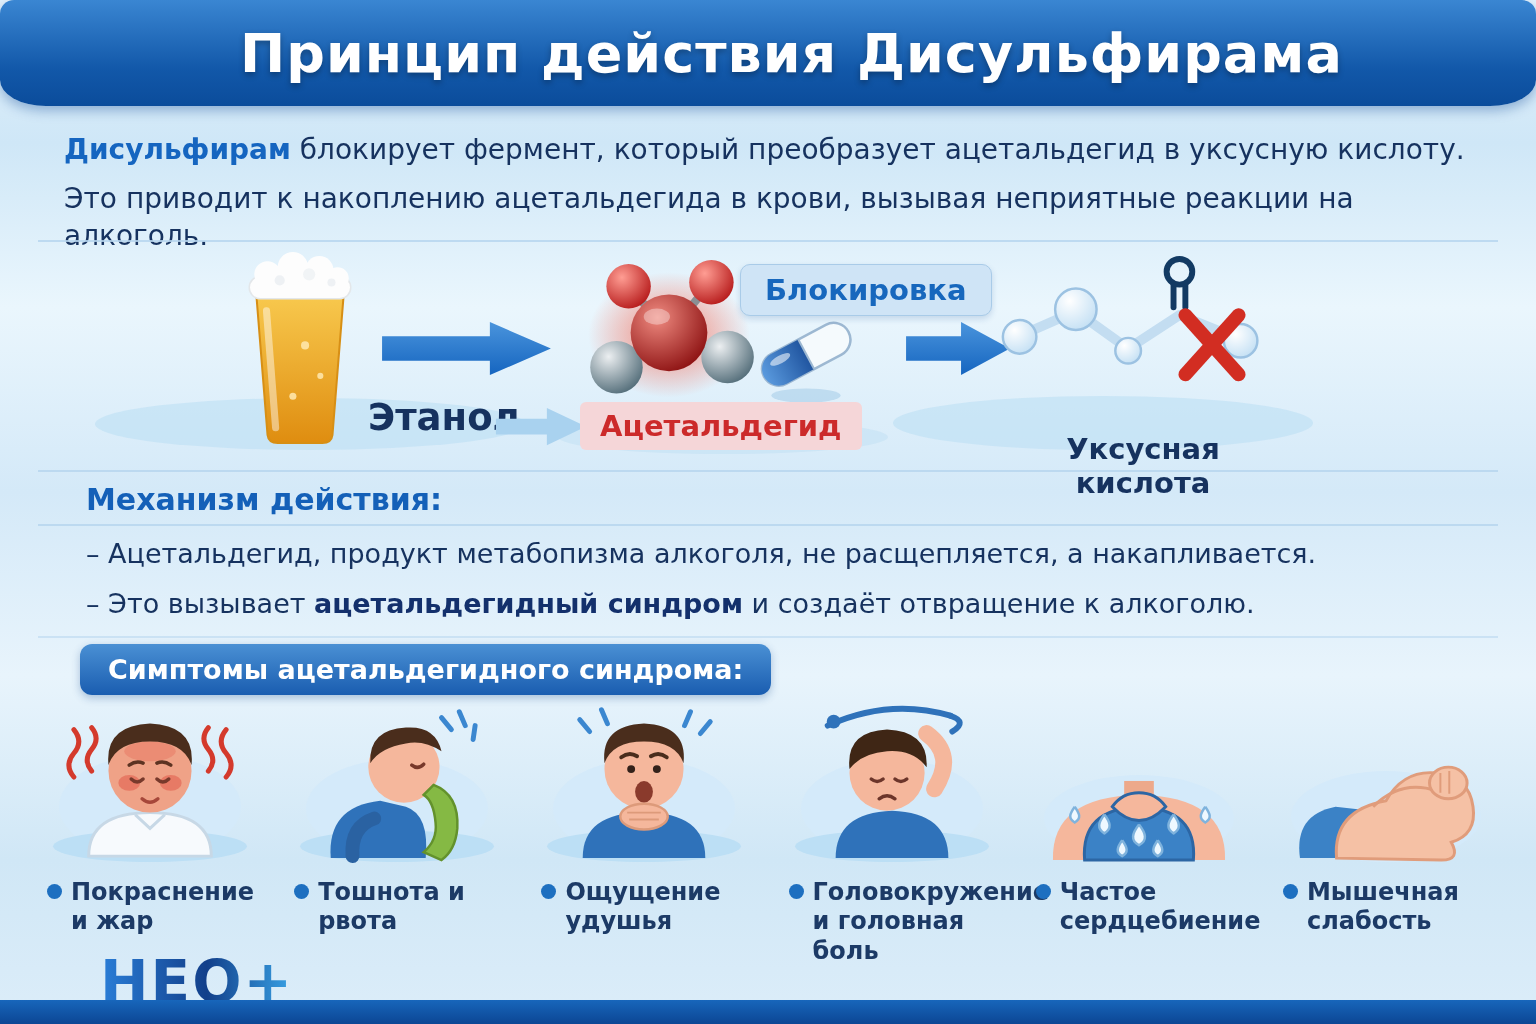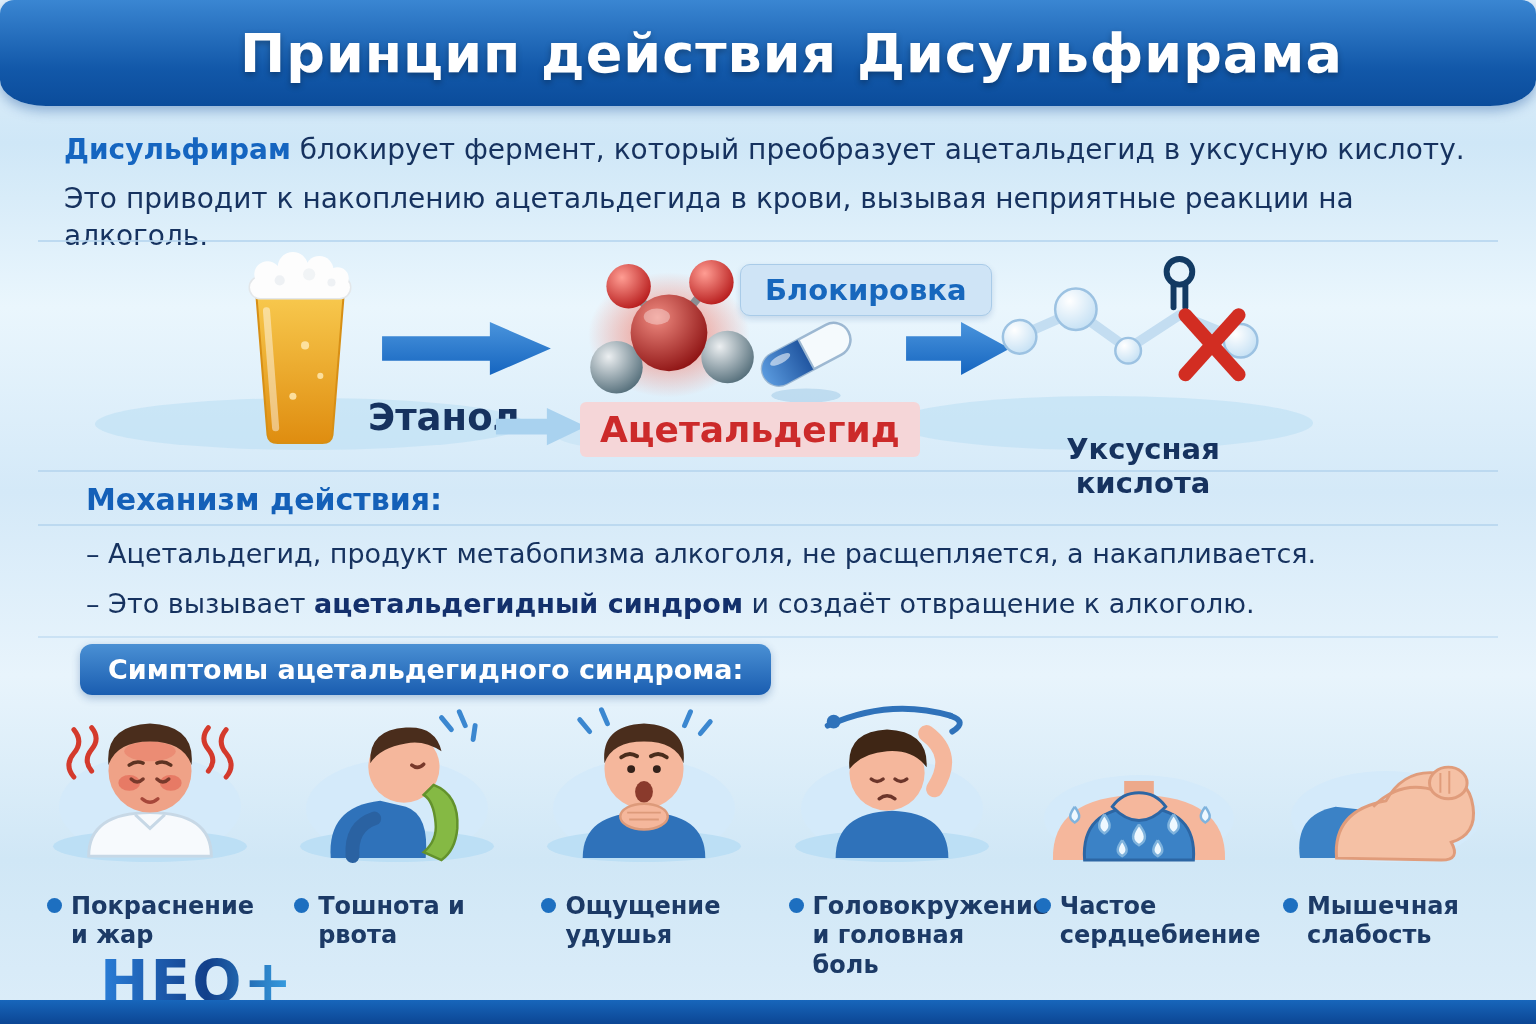--- a/index.html
+++ b/index.html
@@ -45,21 +45,21 @@
   .molecule  { left:568px; top:252px; width:202px; height:156px; }
   .arrow2    { left:902px; top:316px; width:112px; height:66px; }
   .acid      { left:992px; top:254px; width:296px; height:154px; }
   .capsule   { left:750px; top:308px; width:112px; height:96px; }
 
   .ethanol-label{ left:368px; top:396px; font-size:37px; font-weight:bold; color:#16325f; z-index:3;}
   .label-arrow { left:492px; top:404px; width:98px; height:44px; z-index:3;}
   .acet-label{
     left:580px; top:402px; z-index:3; padding:7px 20px;
     background:#f5d6d8; border-radius:6px;
-    color:#cc2a2a; font-size:36px; font-weight:bold;
+    color:#cc2a2a; font-size:29px; font-weight:bold;
   }
   .block-box{
     left:740px; top:264px; z-index:4; padding:8px 24px;
     background:#cfe4f6; border:1px solid #a9cbe8; border-radius:10px;
     color:#1767bd; font-size:29px; font-weight:bold;
     box-shadow:0 3px 6px rgba(20,80,150,.18);
   }
   .acid-label{ left:1008px; top:412px; width:270px; text-align:center; font-size:29px; font-weight:bold; color:#16325f; z-index:3;margin-top:20px;}
 
   
@@ -72,21 +72,21 @@
   .sym-banner{
     position:absolute; left:80px; top:644px; padding:10px 28px;
     background:linear-gradient(180deg,#4a90d4,#1a5db0);
     border-radius:12px; color:#ffffff; font-size:27px; font-weight:bold;
     box-shadow:0 3px 8px rgba(15,70,140,.3);
   }
   .sym-row{
     position:absolute; left:28px; right:28px; top:690px;
     display:flex; justify-content:space-between;
   }
-  .sym-cell{ width:244px; display:flex; flex-direction:column; align-items:center;gap:14px; }
+  .sym-cell{ width:244px; display:flex; flex-direction:column; align-items:center; }
   .sym-cell svg{ width:212px; height:178px; }
   .sym-label{
     margin-top:6px; display:flex; gap:9px; align-items:flex-start;
     font-size:24px; font-weight:bold; color:#1c3a66; line-height:1.22;
   }
   .sym-label .dot{
     width:15px; height:15px; border-radius:50%; background:#1d6fc0; flex:0 0 auto; margin-top:6px;
   }
   .sym-label .txt{ max-width:182px; }
 

